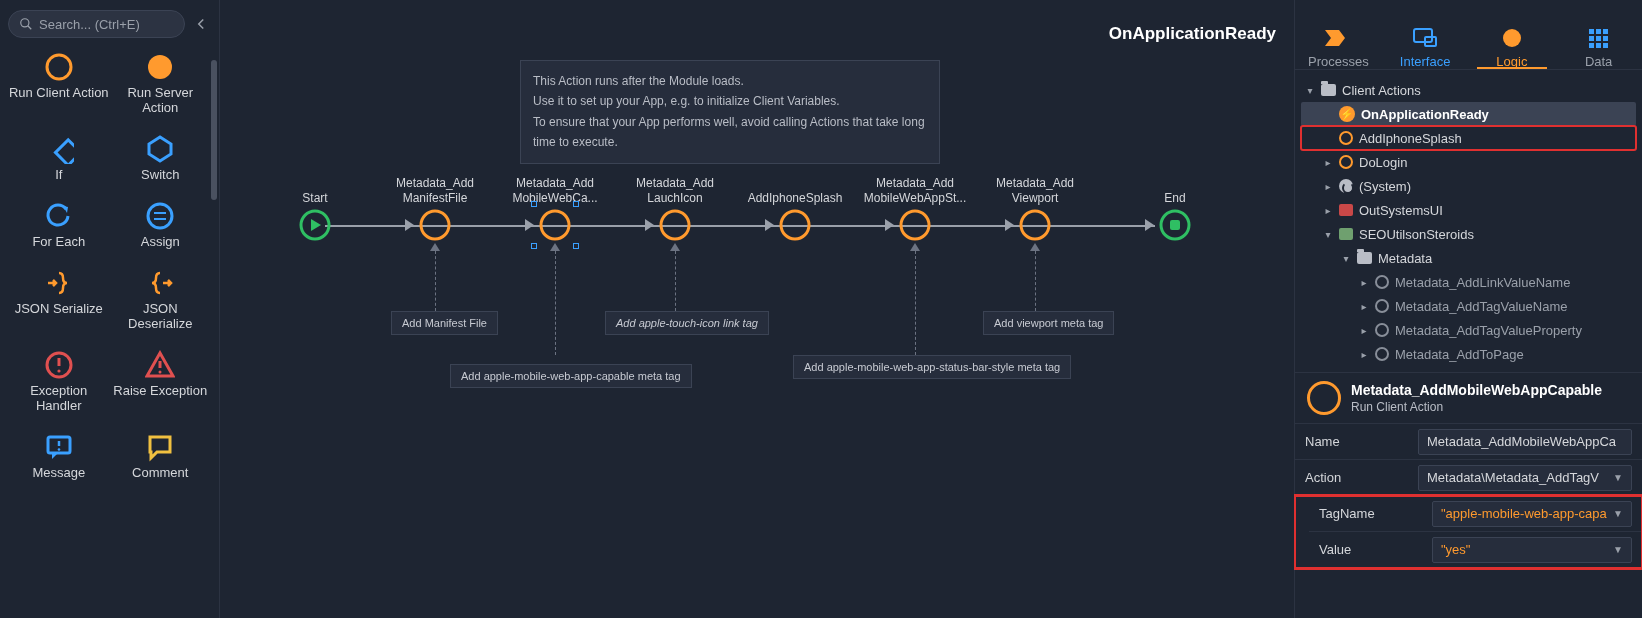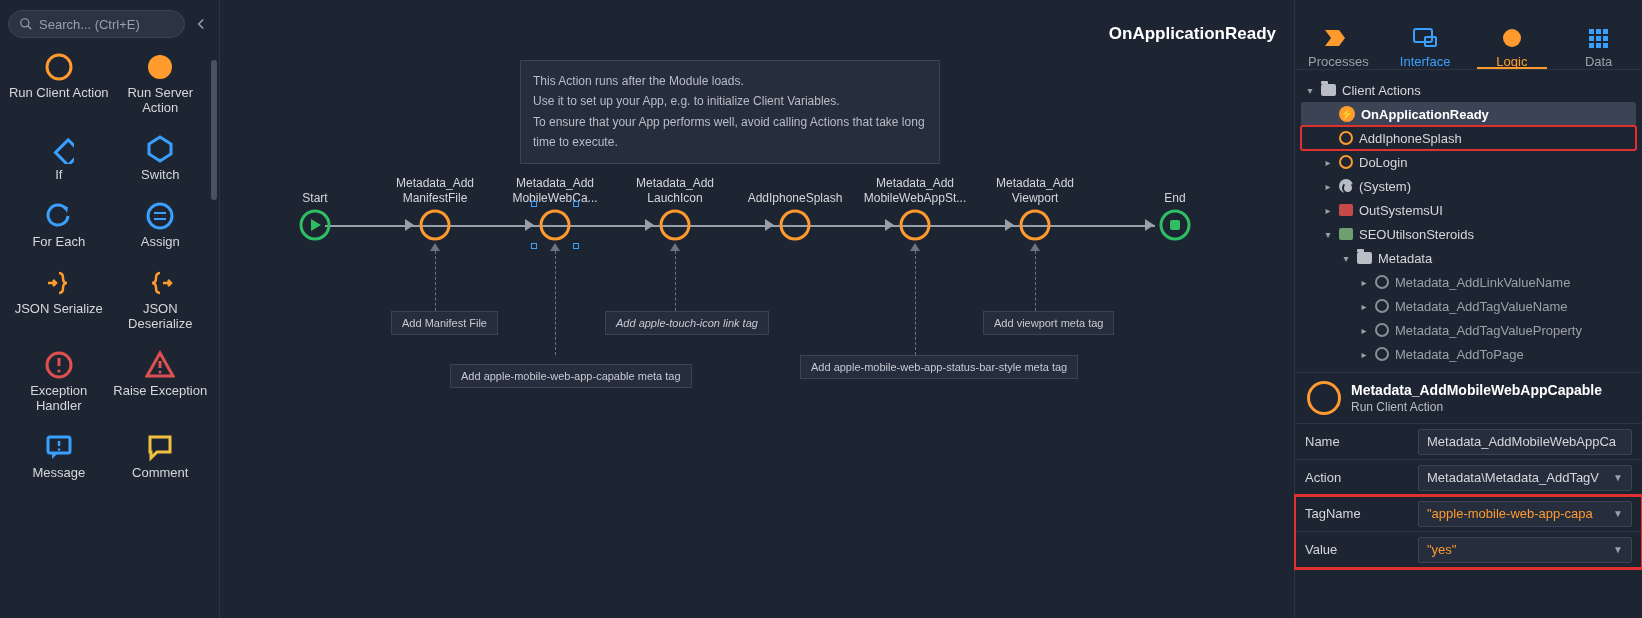--- a/index.html
+++ b/index.html
@@ -294,20 +294,21 @@
     border-radius:2px;
     justify-content: space-between;
   }
   .prop-row .value .dd {
     color:#9aa0aa; font-size:10px;
   }
   .prop-row.quoted .value { color:#ff9a2e; }
   .red-box {
     outline: 3px solid #e03030;
     outline-offset: -1px;
+    padding-left: 14px;
   }
 </style>
 </head>
 <body>
 
 <div class="toolbox">
   <div class="search-wrap">
     <div class="search-box">
       <svg width="14" height="14" viewBox="0 0 24 24" fill="none" stroke="#9aa0aa" stroke-width="2">
           <circle cx="10" cy="10" r="7"></circle>
@@ -548,21 +549,21 @@
     <div class="comment-arrow" style="left:405px; top:68px;"></div>
     <div class="comment-conn" style="left:410px; top:76px; height:60px;"></div>
     <div class="comment-arrow" style="left:645px; top:68px;"></div>
     <div class="comment-conn" style="left:650px; top:76px; height:104px;"></div>
     <div class="comment-arrow" style="left:765px; top:68px;"></div>
     <div class="comment-conn" style="left:770px; top:76px; height:60px;"></div>
 
     <div class="comment-box" style="left:126px; top:136px;">Add Manifest File</div>
     <div class="comment-box" style="left:185px; top:189px;">Add apple-mobile-web-app-capable meta tag</div>
     <div class="comment-box" style="left:340px; top:136px;font-style:italic;">Add apple-touch-icon  link tag</div>
-    <div class="comment-box" style="left:528px; top:180px;margin-left:7px;">Add apple-mobile-web-app-status-bar-style meta tag</div>
+    <div class="comment-box" style="left:528px; top:180px;">Add apple-mobile-web-app-status-bar-style meta tag</div>
     <div class="comment-box" style="left:718px; top:136px;">Add viewport meta tag</div>
   </div>
 </div>
 
 <div class="right-panel">
   <div class="tab-strip">
     <div class="tab">
       <svg width="26" height="22">
           <polygon points="0,3 14,3 20,11 14,19 0,19 6,11" fill="#ff9a2e"></polygon>
         </svg>

